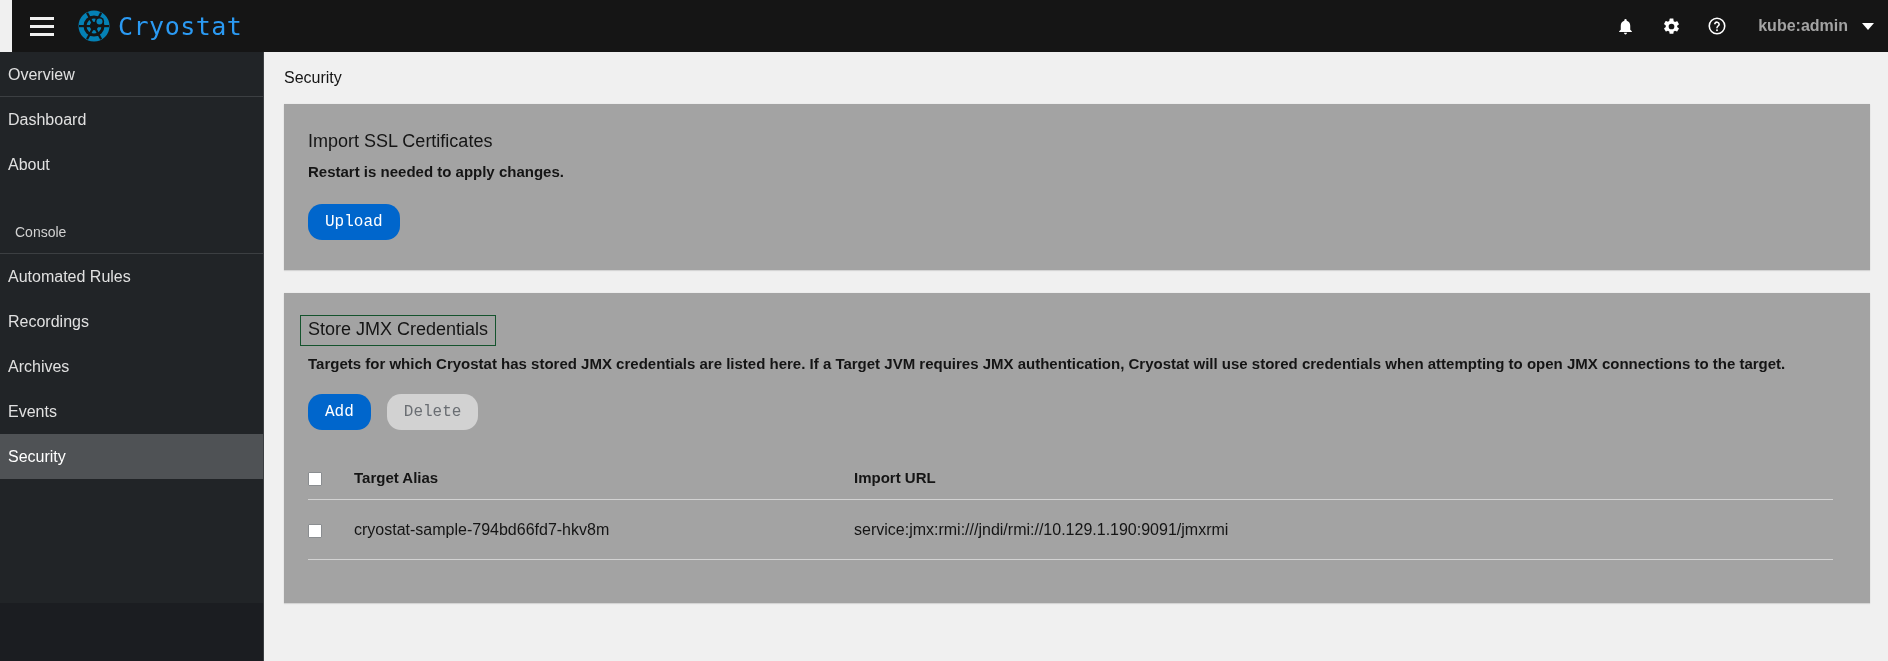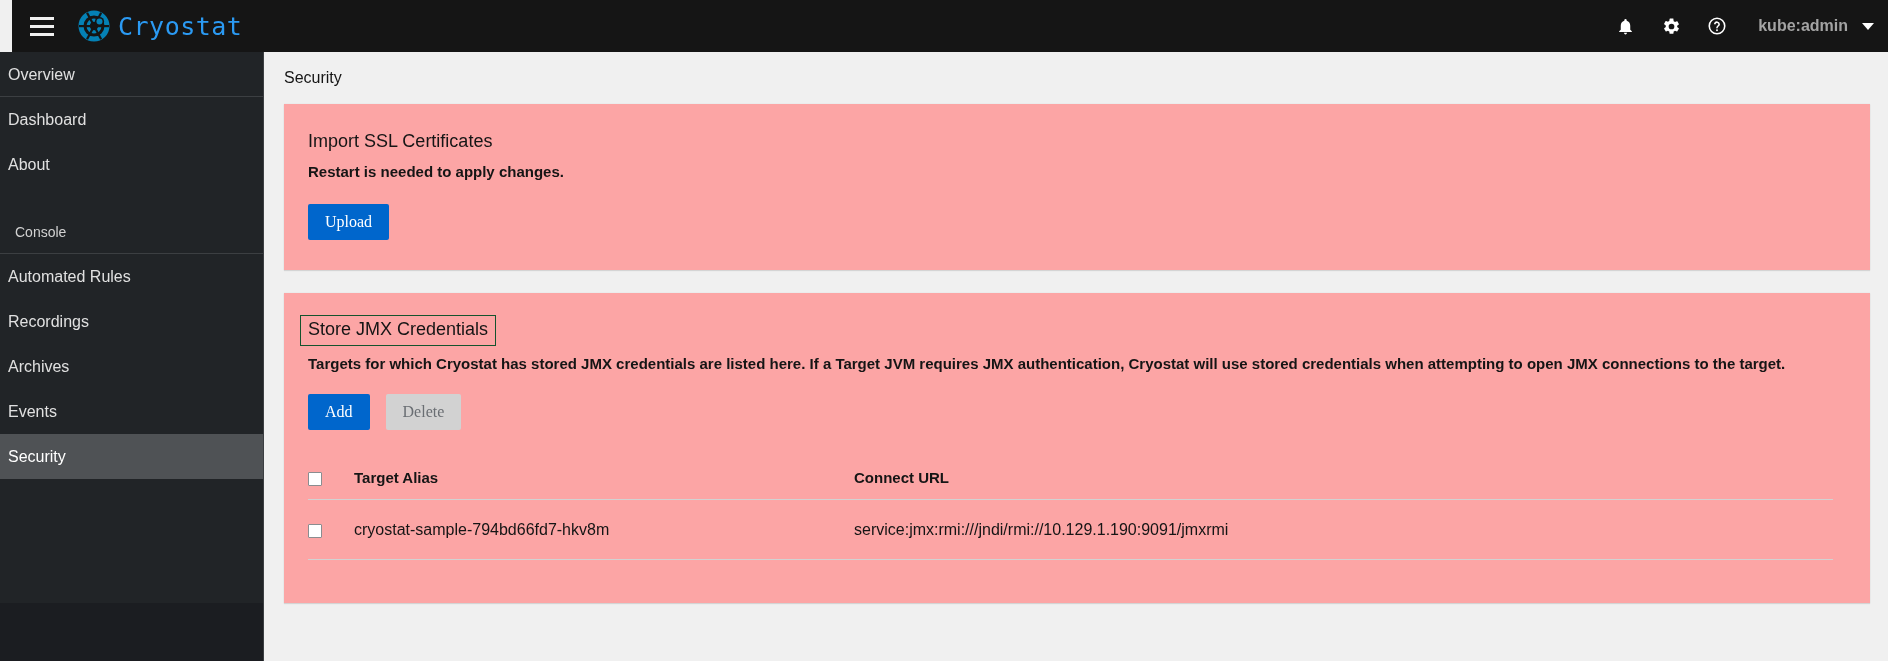--- a/index.html
+++ b/index.html
@@ -182,21 +182,21 @@
     align-items: center;
     padding-left: 20px;
   }
   .page-title {
     font-size: 16px;
     color: #151515;
     font-weight: 400;
   }
 
   .card {
-    background: #fca5a5;
+    background: #a3a3a3;
     margin: 0 18px 0 20px;
     box-shadow: 0 1px 1px rgba(3,3,3,0.10), 0 0 1px rgba(3,3,3,0.10);
     position: relative;
   }
   .card.certs { padding: 26px 24px 30px 24px; }
   .card.jmx   { margin-top: 23px; padding: 22px 24px 0 24px; height: 310px; }
 
   .card-heading {
     font-size: 18px;
     color: #151515;
@@ -228,23 +228,23 @@
     line-height: 1.4;
     white-space: nowrap;
   }
 
   
   .btn {
     display: inline-flex;
     align-items: center;
     justify-content: center;
     font-size: 16px;
-    font-family: Liberation Serif, serif;
+    font-family: Liberation Mono, monospace;
     border: none;
-    border-radius: 2px;
+    border-radius: 14px;
     padding: 0 17px;
     height: 36px;
     cursor: pointer;
     line-height: 1;
   }
   .btn-primary {
     background: #0066cc;
     color: #ffffff;
   }
   .btn-disabled {
@@ -424,21 +424,21 @@
         <col class="col-check">
         <col class="col-alias">
         <col class="col-url">
       </colgroup>
       <thead>
         <tr>
           <th>
             <span class="cbox"></span>
           </th>
           <th>Target Alias</th>
-          <th>Connect URL</th>
+          <th>Import URL</th>
         </tr>
       </thead>
       <tbody>
         <tr>
           <td>
             <span class="cbox"></span>
           </td>
           <td>cryostat-sample-794bd66fd7-hkv8m</td>
           <td>service:jmx:rmi:///jndi/rmi://10.129.1.190:9091/jmxrmi</td>
         </tr>

